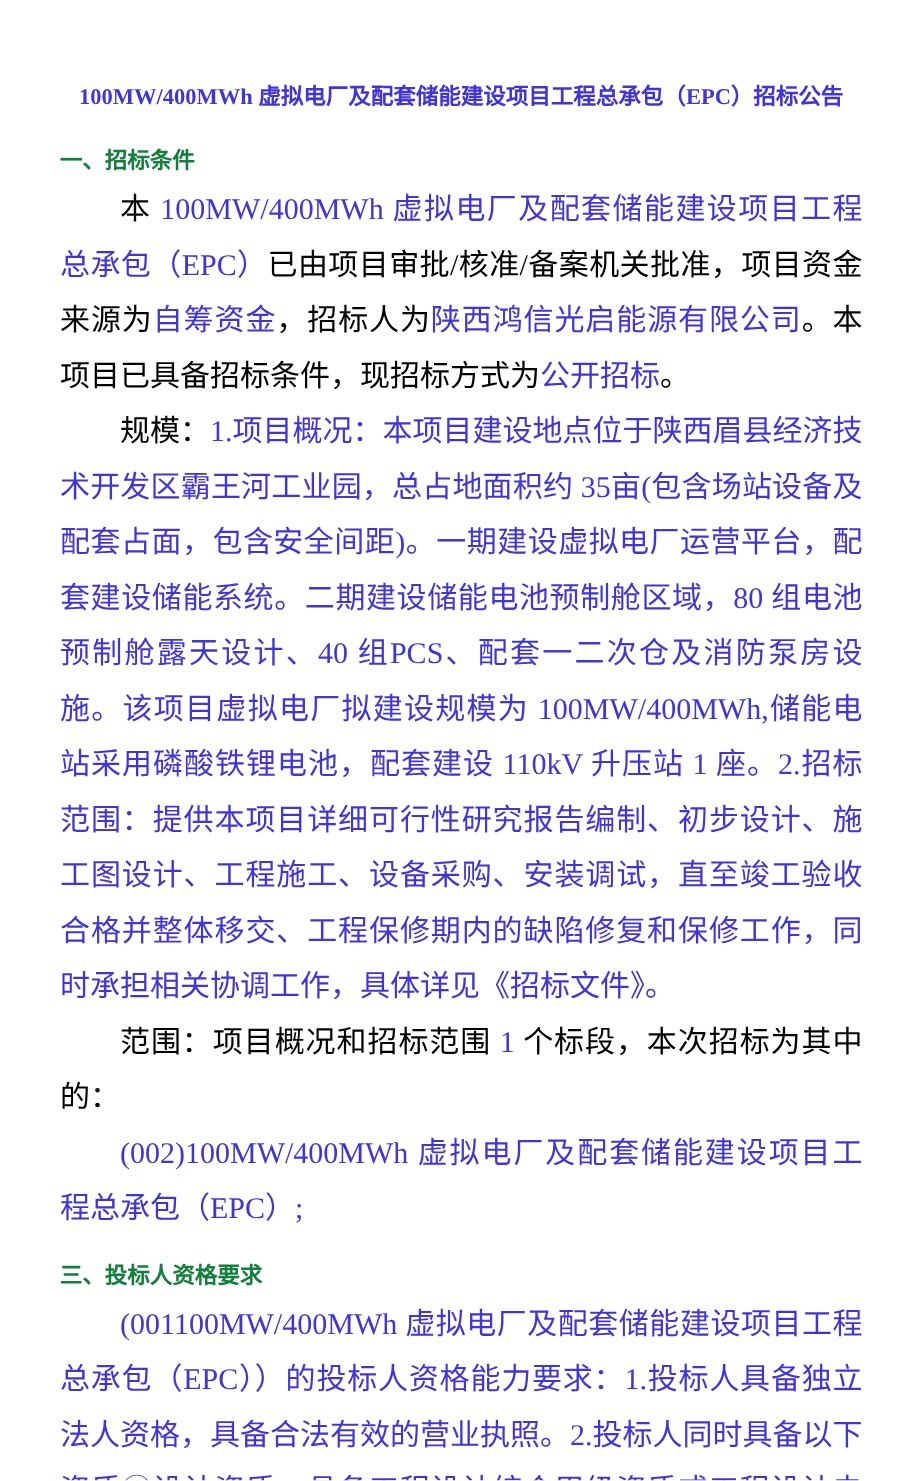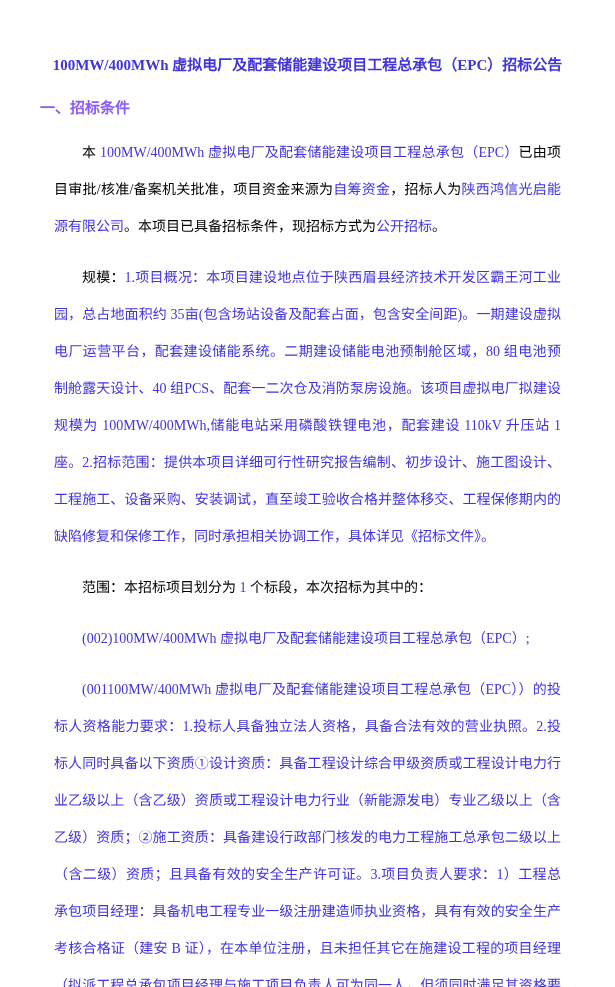--- a/index.html
+++ b/index.html
@@ -23,27 +23,27 @@
     color: var(--accent, #4234db);
   }
   .location-line {
     margin: 46px 0 4px 0;
     font-size: 14px;
     line-height: 22px;
   }
   h2.section-heading {
     font-size: 15px;
     font-weight: bold;
-    color: #8b5cf6;
+    color: #15803d;
     margin: 14px 0 2px 0;
     line-height: 24px;
   }
   p.body-para {
-    margin: 14px;
-    font-size: 14px;
+    margin: 0;
+    font-size: 20px;
     line-height: 37px;
     text-align: justify;
     text-indent: 2em;
     word-break: break-all;
   }
   .seg-plain { color: #000000; }
   .seg-accent { color: var(--accent, #4234db); }
 </style>
 </head>
 <body>
@@ -52,18 +52,19 @@
 
   <h1 class="doc-title">
     <div>100MW/400MWh 虚拟电厂及配套储能建设项目工程总承包（EPC）招标公告</div>
   </h1>
 
 
   <h2 class="section-heading">一、招标条件</h2>
   <p class="body-para"><span class="seg-plain">本 </span><span class="seg-accent">100MW/400MWh 虚拟电厂及配套储能建设项目工程总承包（EPC）</span><span class="seg-plain">已由项目审批/核准/备案机关批准，项目资金来源为</span><span class="seg-accent">自筹资金</span><span class="seg-plain">，招标人为</span><span class="seg-accent">陕西鸿信光启能源有限公司</span><span class="seg-plain">。本项目已具备招标条件，现招标方式为</span><span class="seg-accent">公开招标</span><span class="seg-plain">。</span></p>
 
   <p class="body-para"><span class="seg-plain">规模：</span><span class="seg-accent">1.项目概况：本项目建设地点位于陕西眉县经济技术开发区霸王河工业园，总占地面积约 35亩(包含场站设备及配套占面，包含安全间距)。一期建设虚拟电厂运营平台，配套建设储能系统。二期建设储能电池预制舱区域，80 组电池预制舱露天设计、40 组PCS、配套一二次仓及消防泵房设施。该项目虚拟电厂拟建设规模为 100MW/400MWh,储能电站采用磷酸铁锂电池，配套建设 110kV 升压站 1 座。2.招标范围：提供本项目详细可行性研究报告编制、初步设计、施工图设计、工程施工、设备采购、安装调试，直至竣工验收合格并整体移交、工程保修期内的缺陷修复和保修工作，同时承担相关协调工作，具体详见《招标文件》。</span></p>
-  <p class="body-para"><span class="seg-plain">范围：本招标项目划分为 </span><span class="seg-accent">1</span><span class="seg-plain"> 个标段，本次招标为其中的：</span></p>
+  <p class="body-para"><span class="seg-plain">范围：项目概况和招标范围 </span><span class="seg-accent">1</span><span class="seg-plain"> 个标段，本次招标为其中的：</span></p>
   <p class="body-para"><span class="seg-accent">(002)100MW/400MWh 虚拟电厂及配套储能建设项目工程总承包（EPC）;</span></p>
 
+  <h2 class="section-heading">三、投标人资格要求</h2>
   <p class="body-para"><span class="seg-accent">(001100MW/400MWh 虚拟电厂及配套储能建设项目工程总承包（EPC））的投标人资格能力要求：1.投标人具备独立法人资格，具备合法有效的营业执照。2.投标人同时具备以下资质①设计资质：具备工程设计综合甲级资质或工程设计电力行业乙级以上（含乙级）资质或工程设计电力行业（新能源发电）专业乙级以上（含乙级）资质；②施工资质：具备建设行政部门核发的电力工程施工总承包二级以上（含二级）资质；且具备有效的安全生产许可证。3.项目负责人要求：1）工程总承包项目经理：具备机电工程专业一级注册建造师执业资格，具有有效的安全生产考核合格证（建安 B 证），在本单位注册，且未担任其它在施建设工程的项目经理（拟派工程总承包项目经理与施工项目负责人可为同一人，但须同时满足其资格要求）。2）设计负责人：具备注册电气工程师（发输变电）执业资格且在本单位注册。3）施工项目负责人：具备机电工程专业一级注册建造师执业资格，具有有效的安全生产考核合</span></p>
 
 </div>
 
 </body></html>

